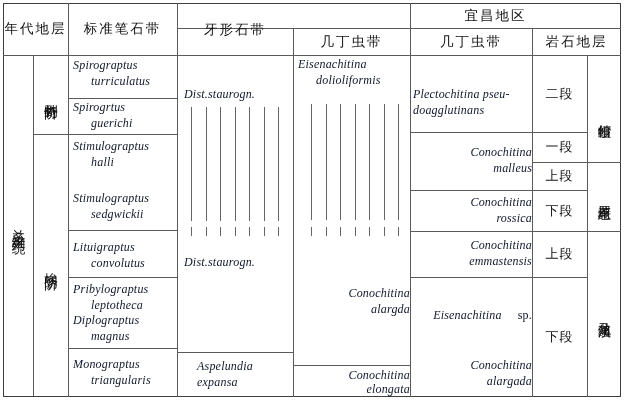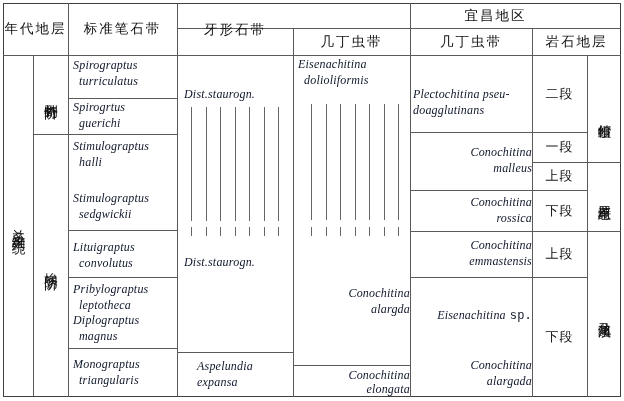--- a/index.html
+++ b/index.html
@@ -9,22 +9,22 @@
          border:1.5px solid #3f3f3f;box-sizing:border-box;}
   .vline{position:absolute;width:1px;background:#5a5a5a;}
   .hline{position:absolute;height:1px;background:#5a5a5a;}
   .cn{position:absolute;display:flex;align-items:center;justify-content:center;
       font-size:13.5px;letter-spacing:2px;color:#111;box-sizing:border-box;}
   .vert{writing-mode:vertical-rl;text-orientation:upright;letter-spacing:3px;}
   .tight{letter-spacing:1px;}
   .sp{position:absolute;font-style:italic;font-size:12px;line-height:15.5px;
       color:#0f172a;letter-spacing:0.2px;white-space:nowrap;}
   .ctr{text-align:right;white-space:normal;}
-  .l2{margin-left:6px;}
-  .up{font-style:normal;margin-left:4px;font-family:Liberation Mono, monospace;}
+  .l2{margin-left:18px;}
+  .up{font-style:normal;margin-left:16px;}
   .hatch{position:absolute;display:flex;justify-content:space-between;}
   .hatch i{display:block;width:1px;
       background:linear-gradient(to bottom,#666 0 88%,transparent 88% 93%,#666 93% 100%);}
   .memb{font-size:13px;letter-spacing:1px;}
 </style>
 </head>
 <body>
 
 <div id="fig">
 

